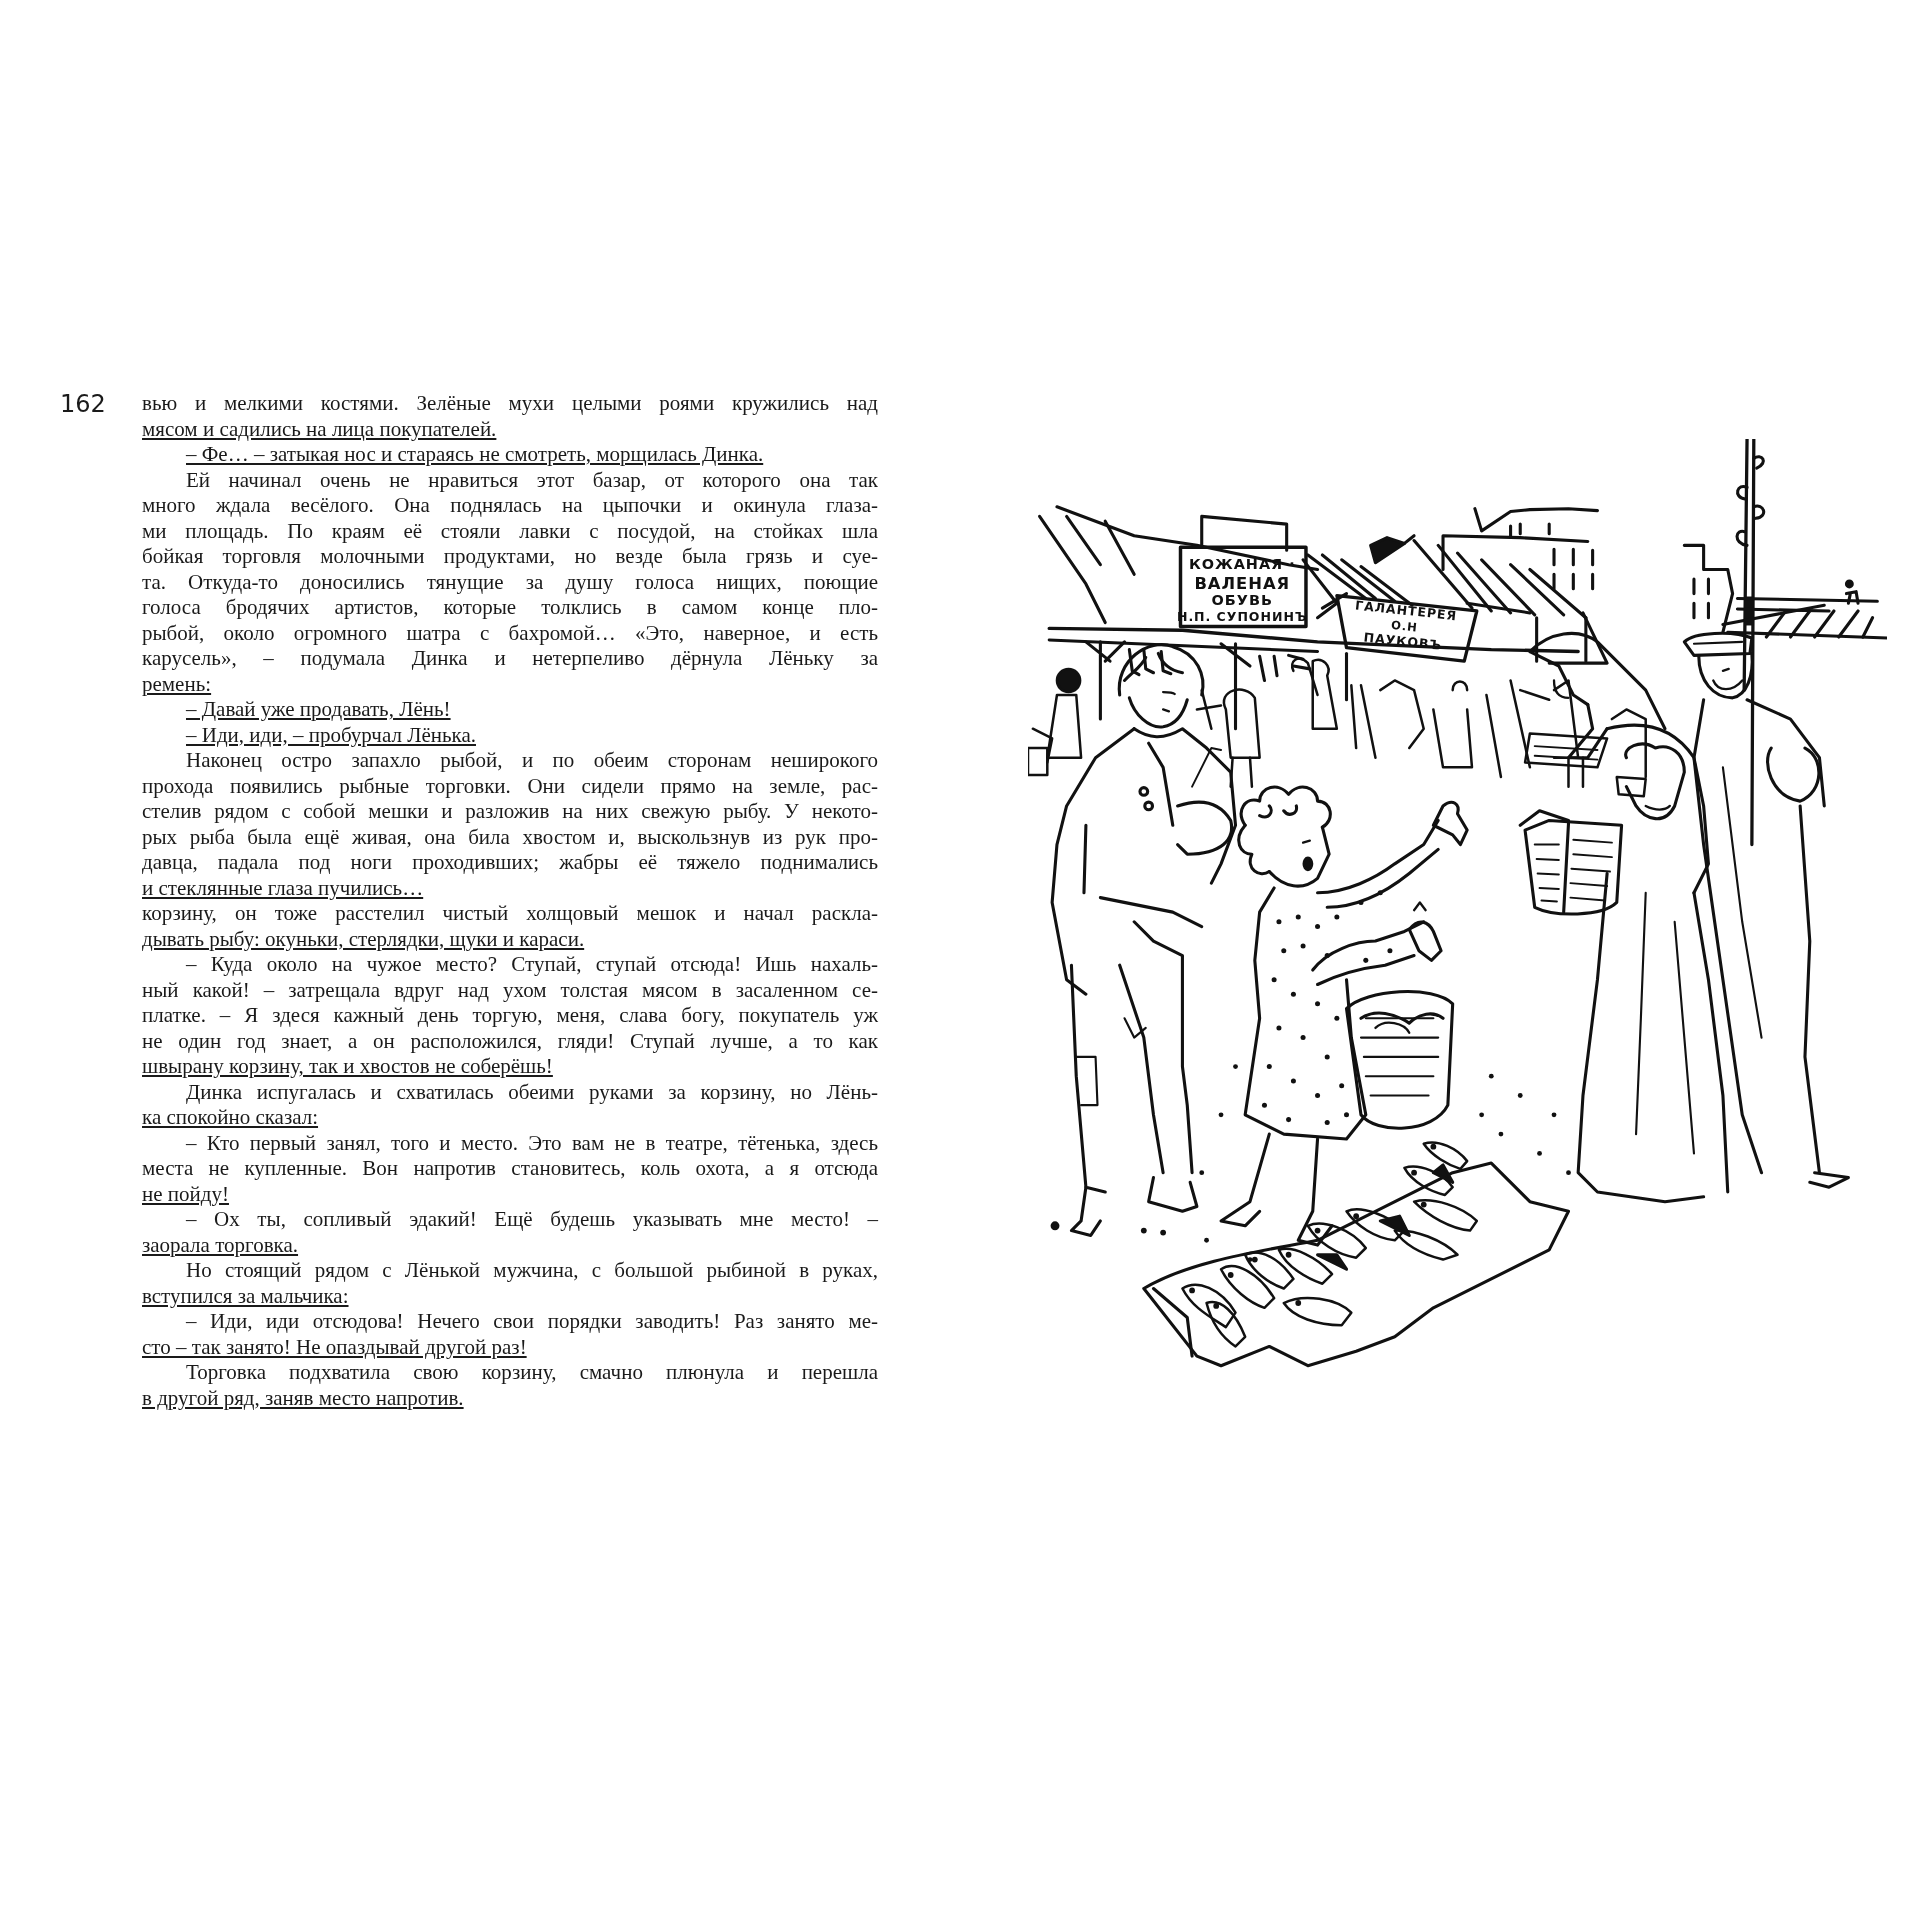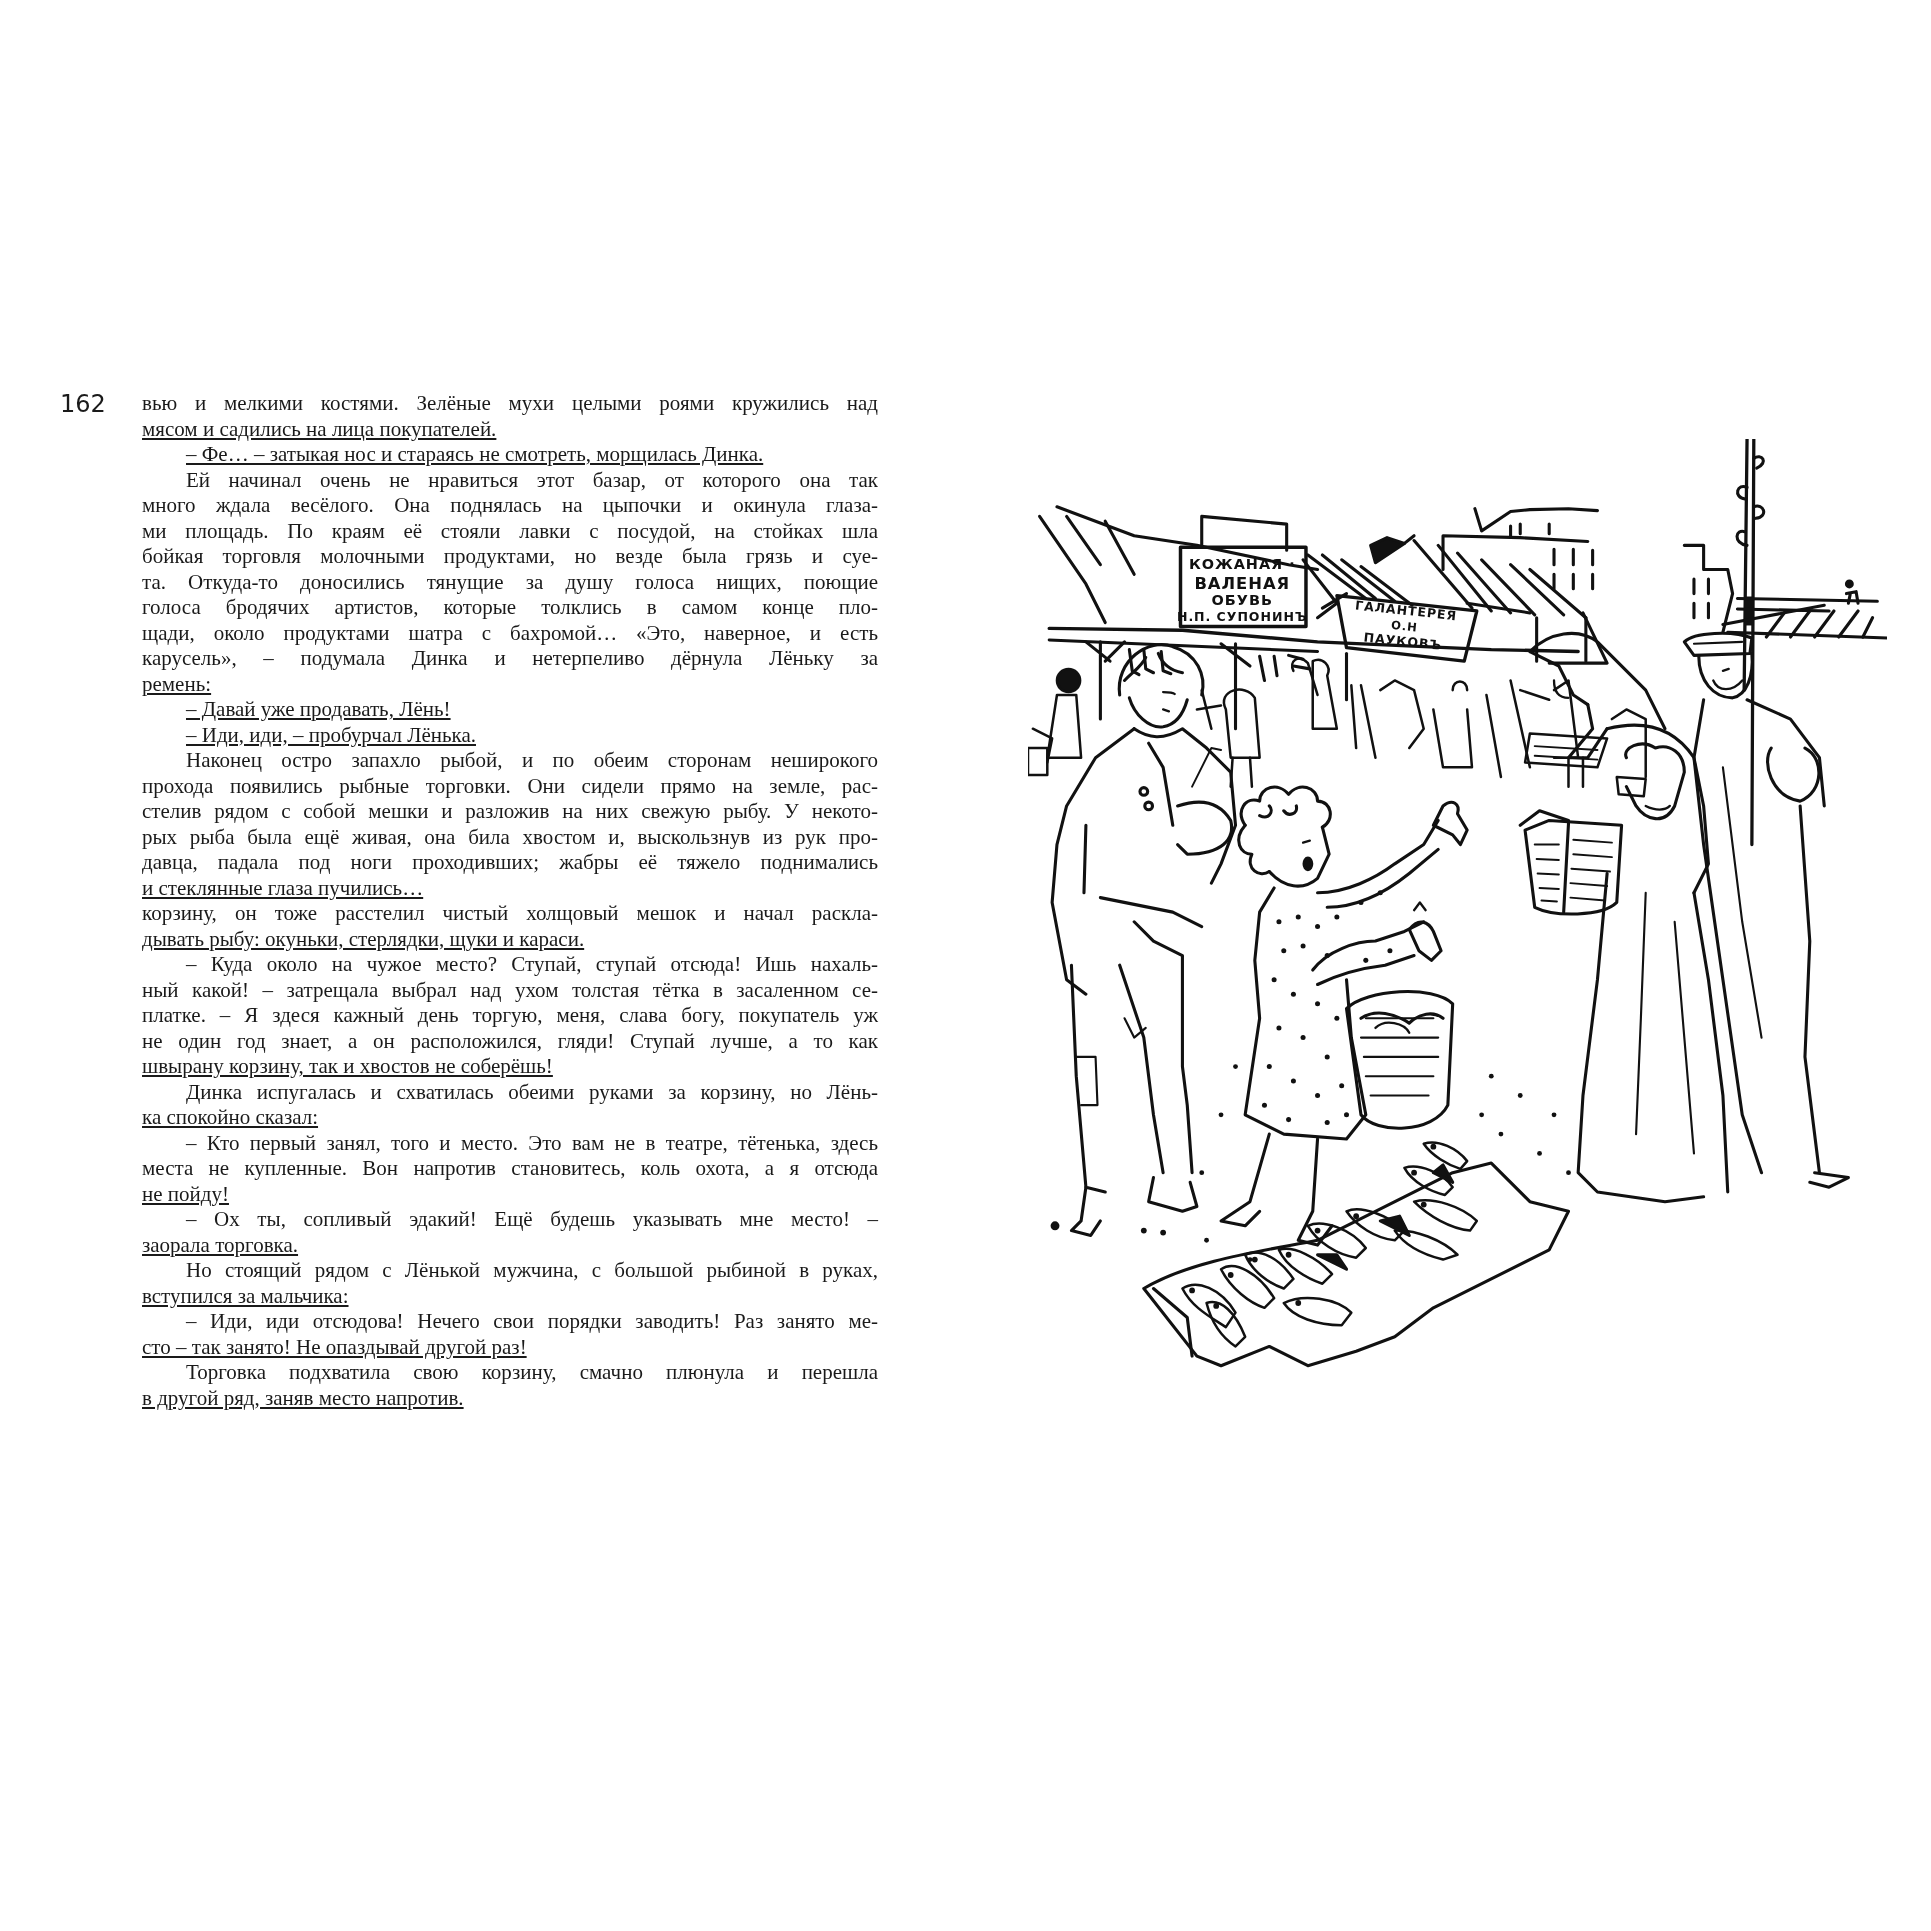--- a/index.html
+++ b/index.html
@@ -35,35 +35,35 @@
   <div class="text-column" id="text-column">
       <span class="line">вью и мелкими костями. Зелёные мухи целыми роями кружились над</span>
       <span class="line last">мясом и садились на лица покупателей.</span>
       <span class="line indent last">– Фе… – затыкая нос и стараясь не смотреть, морщилась Динка.</span>
       <span class="line indent">Ей начинал очень не нравиться этот базар, от которого она так</span>
       <span class="line">много ждала весёлого. Она поднялась на цыпочки и окинула глаза-</span>
       <span class="line">ми площадь. По краям её стояли лавки с посудой, на стойках шла</span>
       <span class="line">бойкая торговля молочными продуктами, но везде была грязь и суе-</span>
       <span class="line">та. Откуда-то доносились тянущие за душу голоса нищих, поющие</span>
       <span class="line">голоса бродячих артистов, которые толклись в самом конце пло-</span>
-      <span class="line">щади, около продуктами шатра с бахромой… «Это, наверное, и есть</span>
+      <span class="line">рыбой, около огромного шатра с бахромой… «Это, наверное, и есть</span>
       <span class="line">карусель», – подумала Динка и нетерпеливо дёрнула Лёньку за</span>
       <span class="line last">ремень:</span>
       <span class="line indent last">– Давай уже продавать, Лёнь!</span>
       <span class="line indent last">– Иди, иди, – пробурчал Лёнька.</span>
       <span class="line indent">Наконец остро запахло рыбой, и по обеим сторонам неширокого</span>
       <span class="line">прохода появились рыбные торговки. Они сидели прямо на земле, рас-</span>
       <span class="line">стелив рядом с собой мешки и разложив на них свежую рыбу. У некото-</span>
       <span class="line">рых рыба была ещё живая, она била хвостом и, выскользнув из рук про-</span>
       <span class="line">давца, падала под ноги проходивших; жабры её тяжело поднимались</span>
       <span class="line last">и стеклянные глаза пучились…</span>
       <span class="line">корзину, он тоже расстелил чистый холщовый мешок и начал раскла-</span>
       <span class="line last">дывать рыбу: окуньки, стерлядки, щуки и караси.</span>
       <span class="line indent">– Куда около на чужое место? Ступай, ступай отсюда! Ишь нахаль-</span>
-      <span class="line">ный какой! – затрещала выбрал над ухом толстая тётка в засаленном се-</span>
+      <span class="line">ный какой! – затрещала вдруг над ухом толстая мясом в засаленном се-</span>
       <span class="line">платке. – Я здеся кажный день торгую, меня, слава богу, покупатель уж</span>
       <span class="line">не один год знает, а он расположился, гляди! Ступай лучше, а то как</span>
       <span class="line last">швырану корзину, так и хвостов не соберёшь!</span>
       <span class="line indent">Динка испугалась и схватилась обеими руками за корзину, но Лёнь-</span>
       <span class="line last">ка спокойно сказал:</span>
       <span class="line indent">– Кто первый занял, того и место. Это вам не в театре, тётенька, здесь</span>
       <span class="line">места не купленные. Вон напротив становитесь, коль охота, а я отсюда</span>
       <span class="line last">не пойду!</span>
       <span class="line indent">– Ох ты, сопливый эдакий! Ещё будешь указывать мне место! –</span>
       <span class="line last">заорала торговка.</span>

